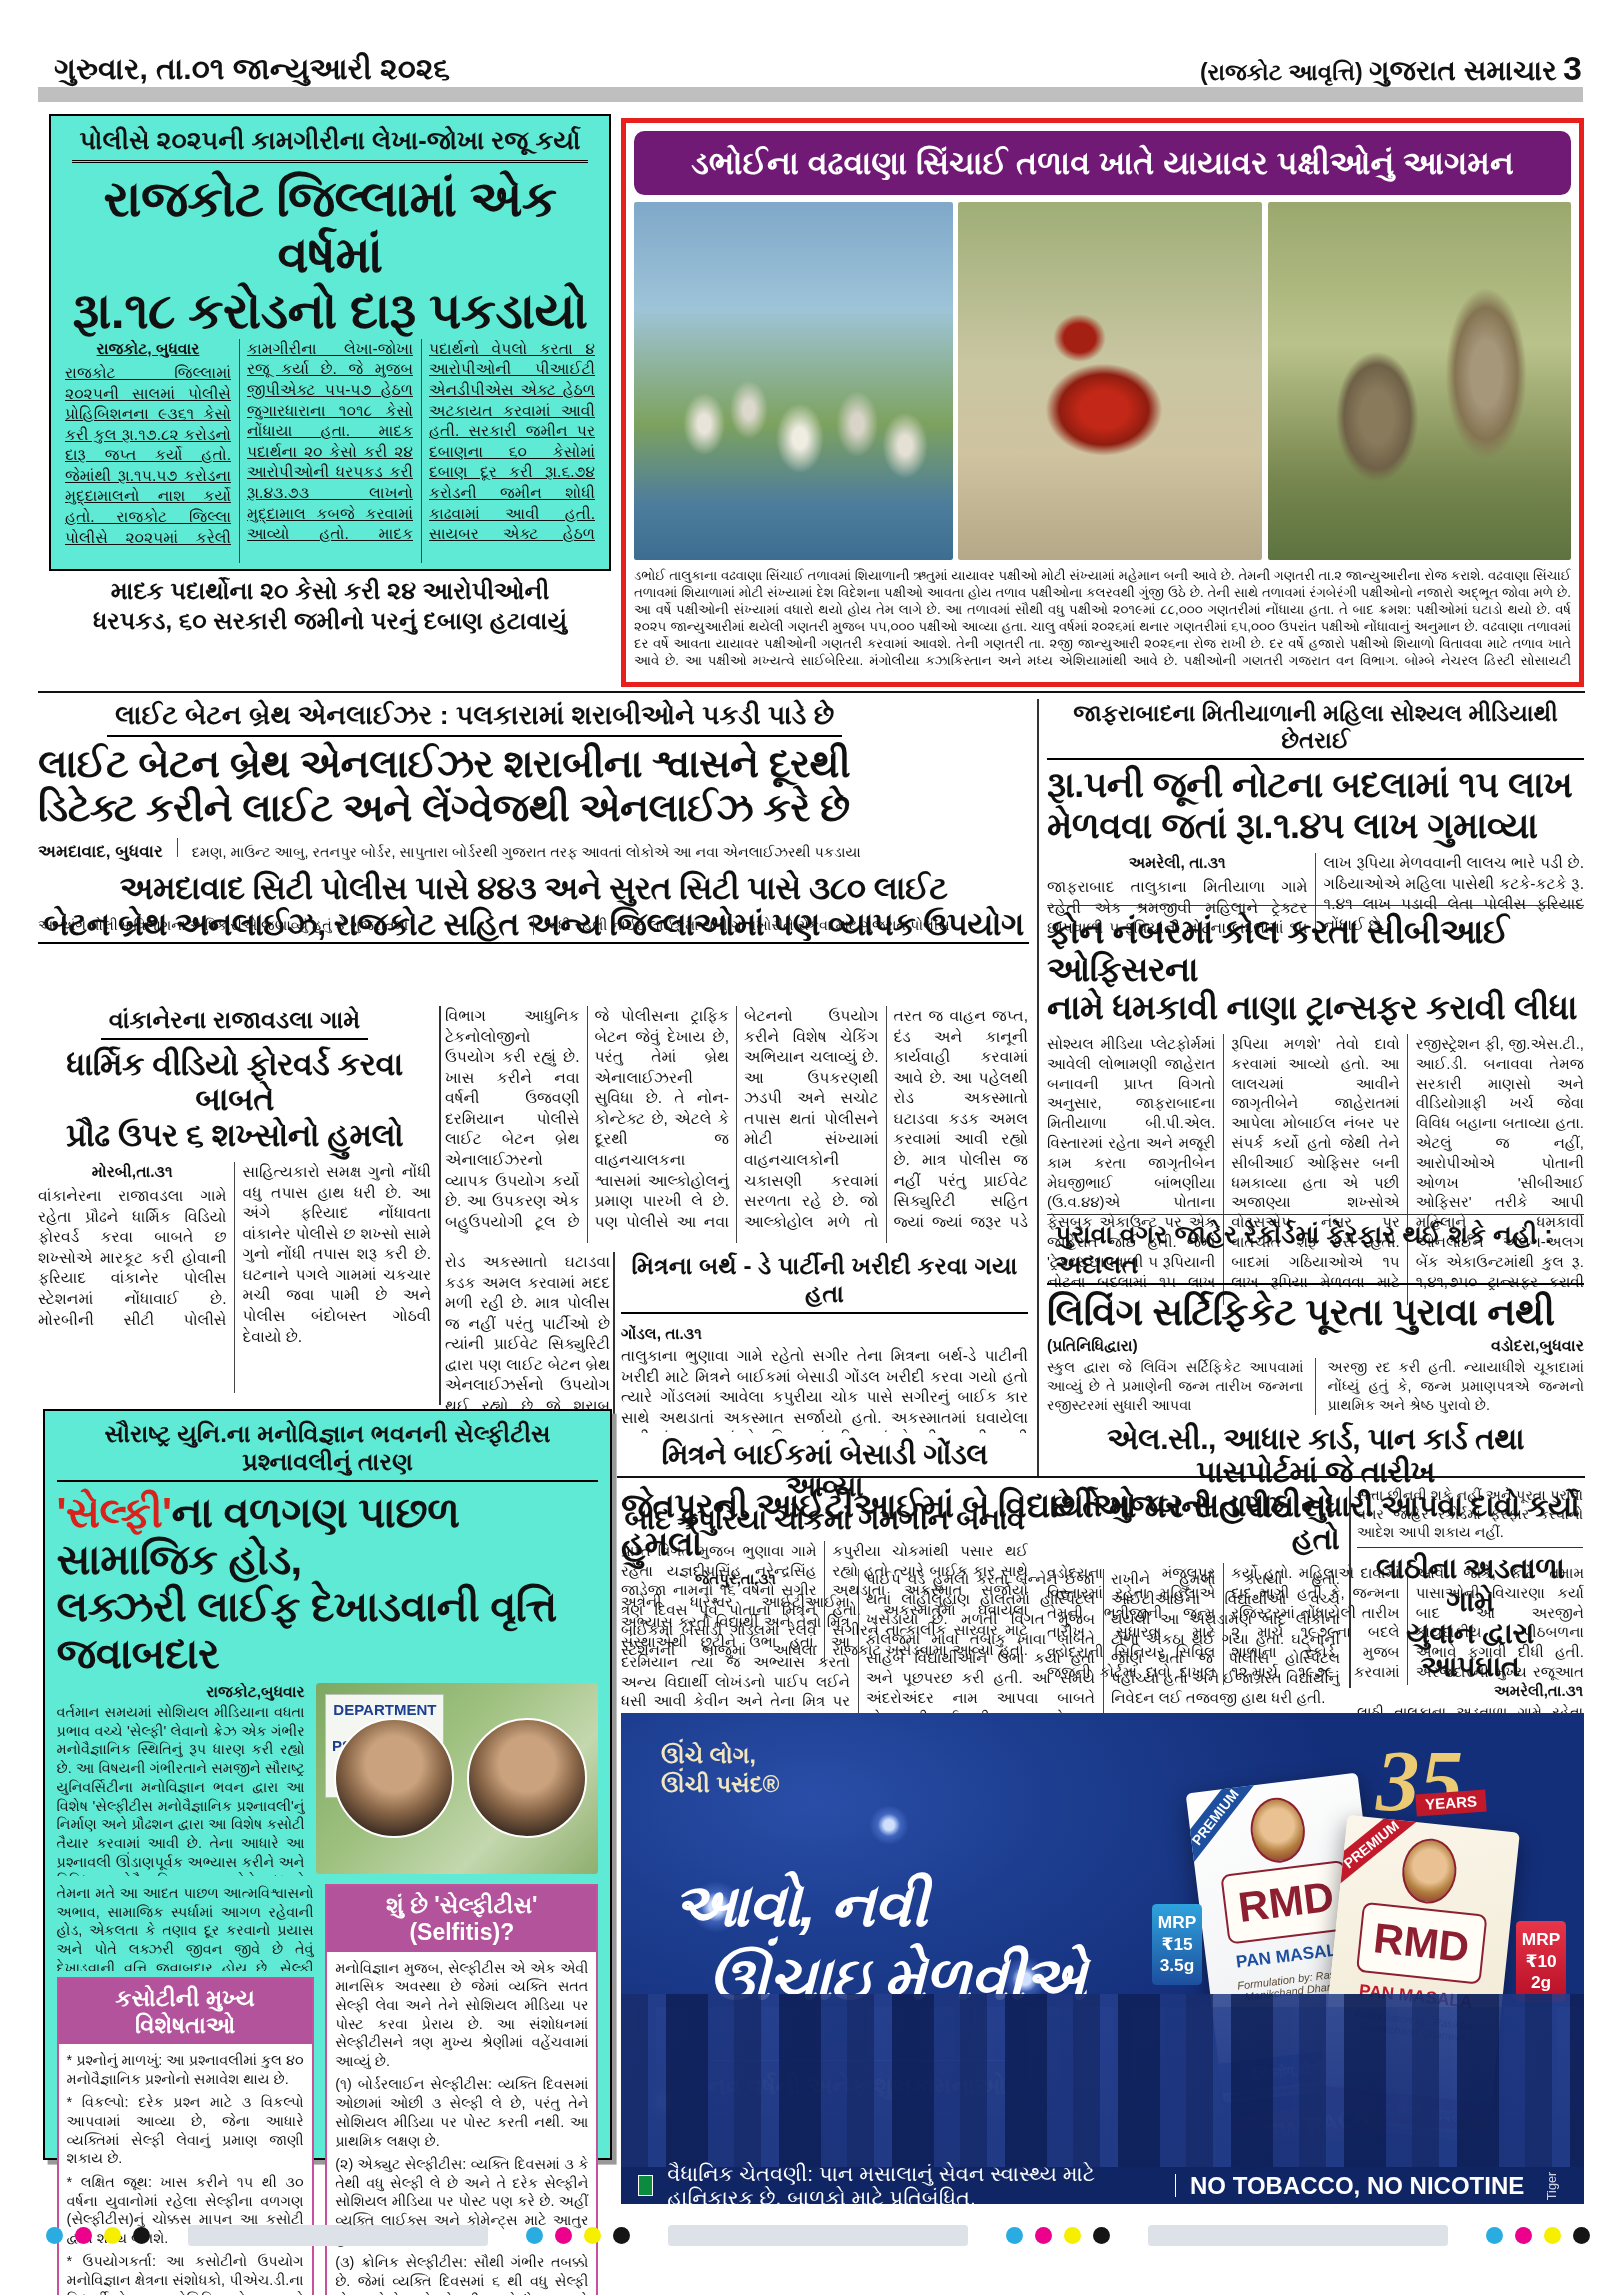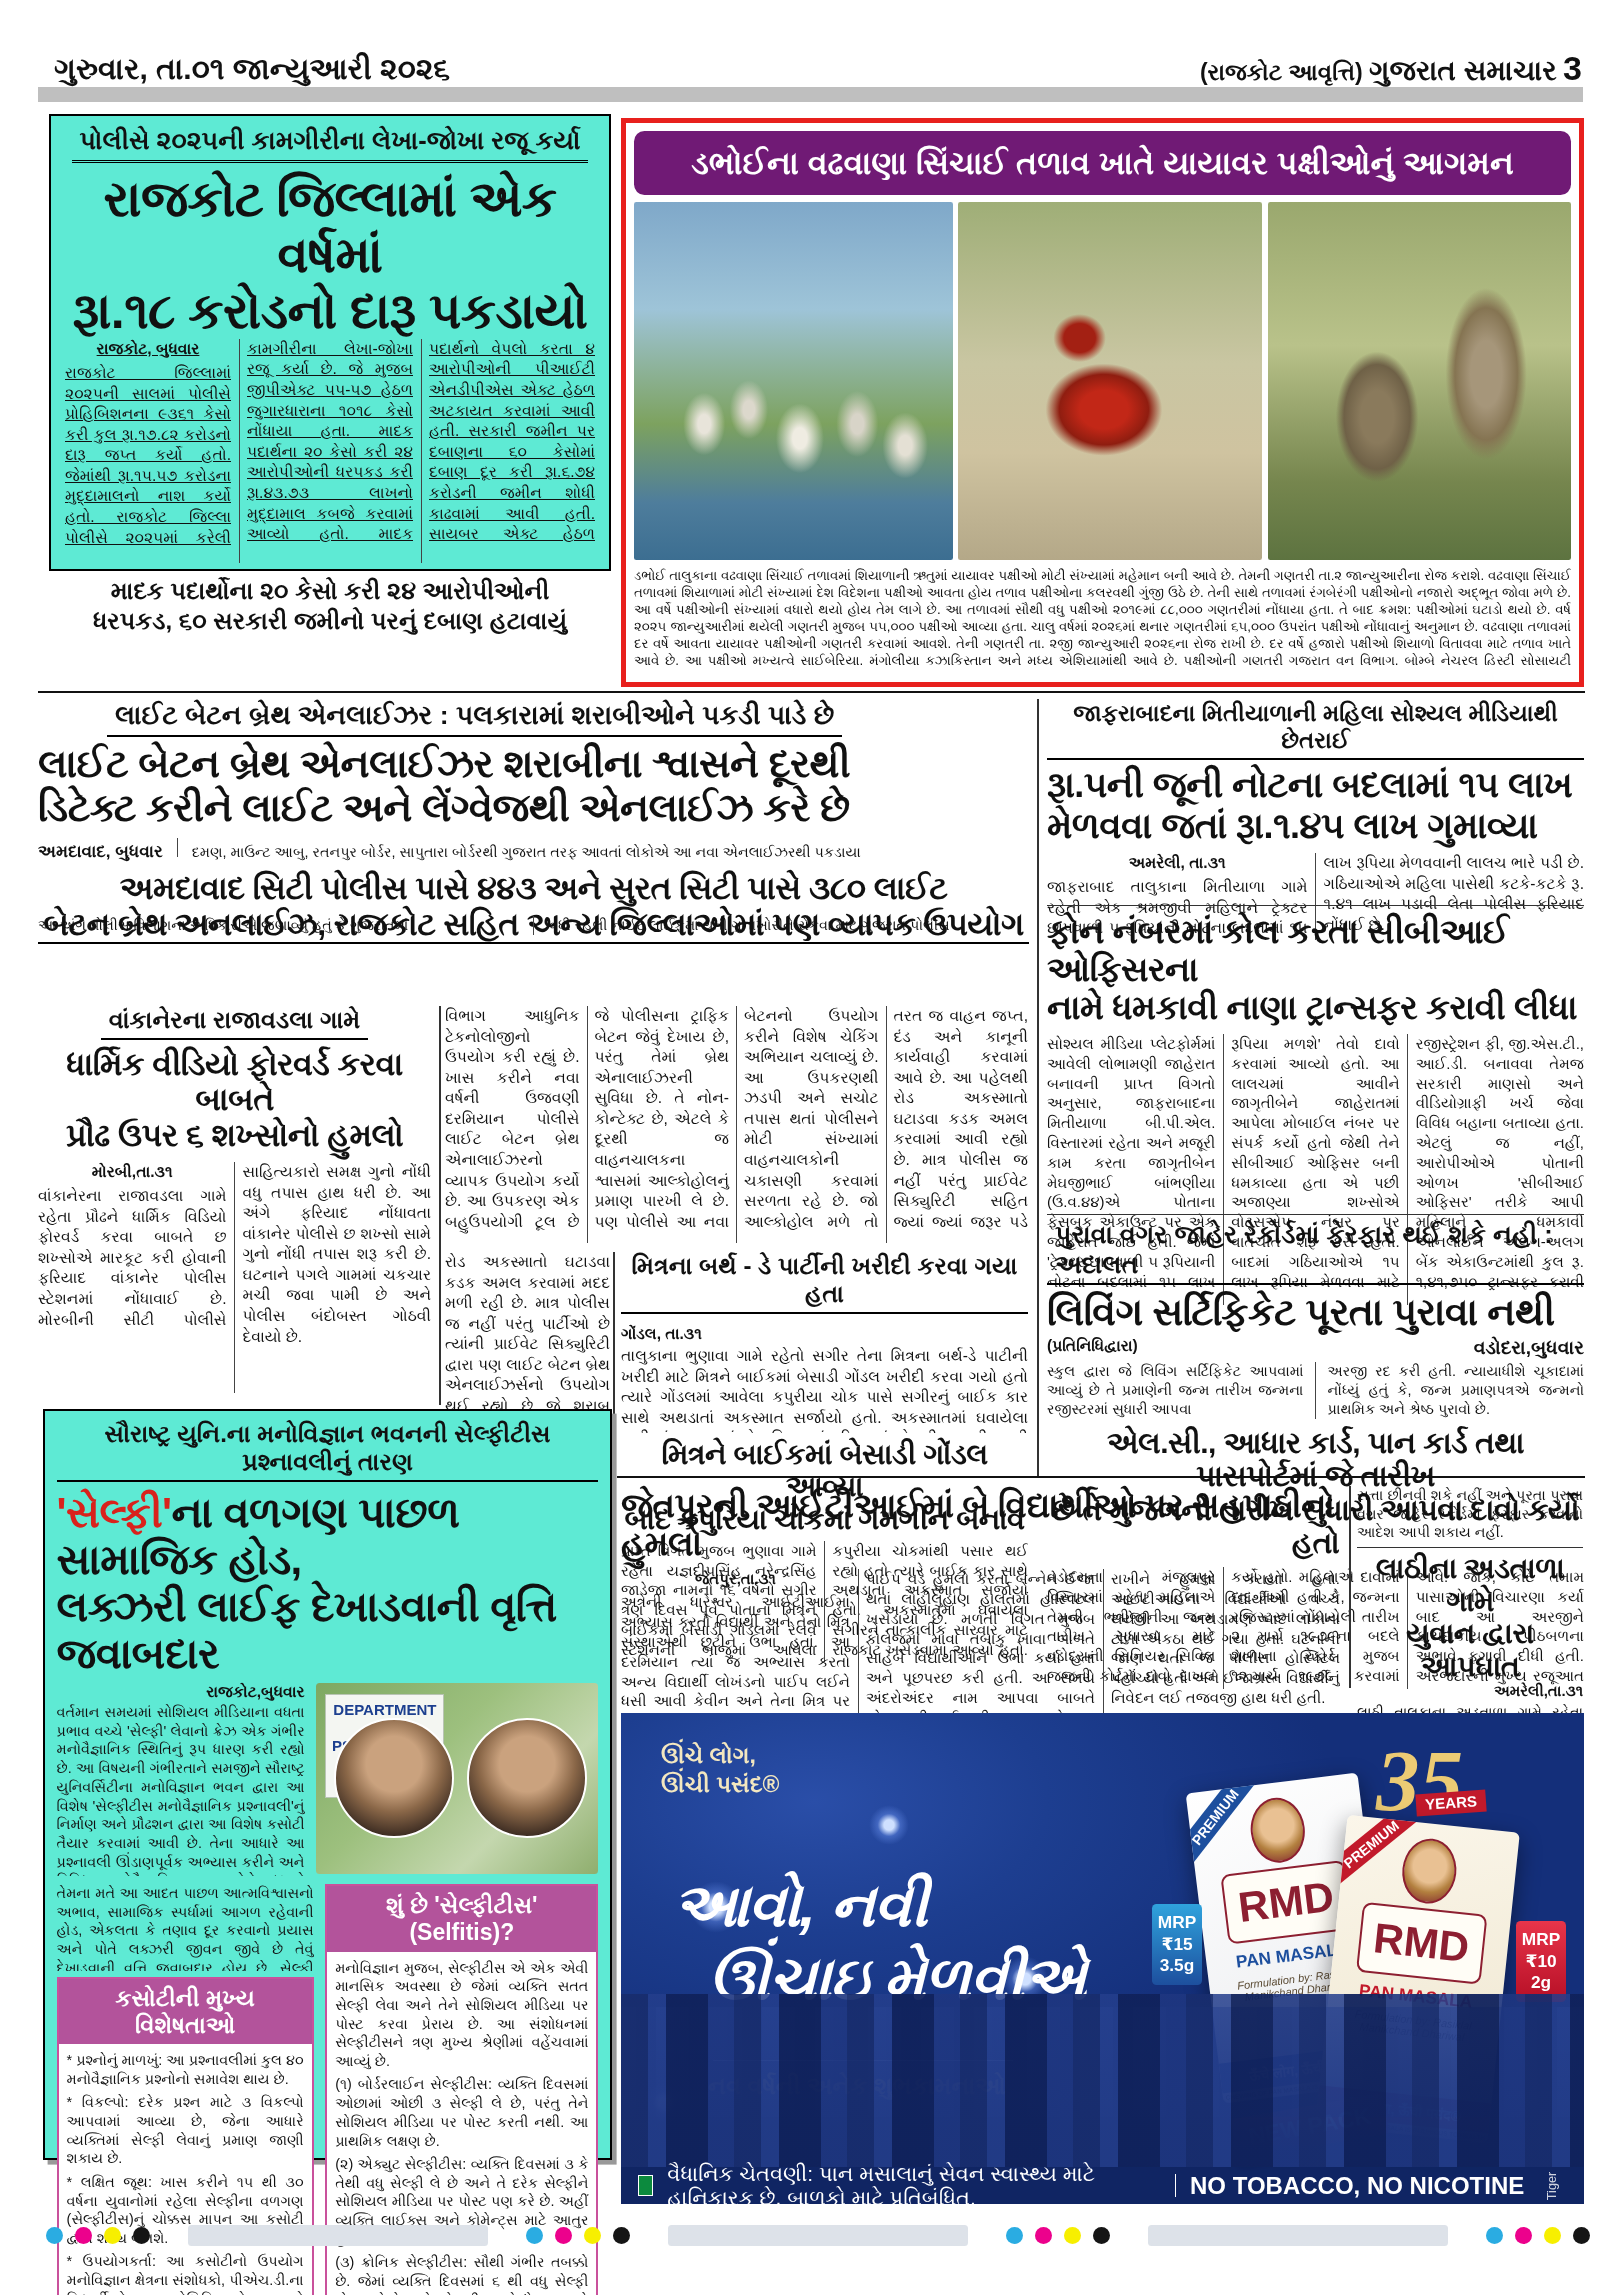--- a/index.html
+++ b/index.html
@@ -177,21 +177,21 @@
     <div class="body cols3 jc" style="margin-top:8px;height:271px;overflow:hidden;font-size:15px;">સોશ્યલ મીડિયા પ્લેટફોર્મમાં આવેલી લોભામણી જાહેરાત બનાવની પ્રાપ્ત વિગતો અનુસાર, જાફરાબાદના મિતીયાળા બી.પી.એલ. વિસ્તારમાં રહેતા અને મજૂરી કામ કરતા જાગૃતીબેન મેઘજીભાઈ બાંભણીયા (ઉ.વ.૪૪)એ પોતાના ફેસબુક એકાઉન્ટ પર એક જાહેરાત જોઈ હતી. જેમાં 'ટ્રેક્ટર છાપવાળી ૫ રૂપિયાની નોટના બદલામાં ૧૫ લાખ રૂપિયા મળશે' તેવો દાવો કરવામાં આવ્યો હતો. આ લાલચમાં આવીને જાગૃતીબેને જાહેરાતમાં આપેલા મોબાઈલ નંબર પર સંપર્ક કર્યો હતો જેથી તેને સીબીઆઈ ઓફિસર બની ધમકાવ્યા હતા એ પછી અજાણ્યા શખ્સોએ વોટ્સએપ નંબર પર વાતચીત શરૂ કરી હતી. બાદમાં ગઠિયાઓએ ૧૫ લાખ રૂપિયા મેળવવા માટે રજીસ્ટ્રેશન ફી, જી.એસ.ટી., આઈ.ડી. બનાવવા તેમજ સરકારી માણસો અને વીડિયોગ્રાફી ખર્ચ જેવા વિવિધ બહાના બતાવ્યા હતા. એટલું જ નહીં, આરોપીઓએ પોતાની ઓળખ 'સીબીઆઈ ઓફિસર' તરીકે આપી મહિલાને ધમકાવી ઓનલાઈન અલગ-અલગ બેંક એકાઉન્ટમાંથી કુલ રૂ. ૧,૪૧,૭૫૦ ટ્રાન્સફર કરાવી લીધા હતા. પૈસા ભર્યા બાદ પણ સામેથી કોઈ રકમ ન મળતા અને સતત પૈસાની માંગણી ચાલુ રહેતા જાગૃતીબેનને છેતરાયાનો અહેસાસ થયો હતો. અંતે તેમણે જાફરાબાદ પોલીસ સ્ટેશનમાં ફરિયાદ નોંધાવી હતી.</div>
   </div>
 
   <div class="abs" style="left:1047px;top:1214px;width:537px;border-top:1.7px solid #333;padding-top:4.6px;">
     <div class="kick kick1" style="font-size:25.4px;margin:0;">પુરાવા વગર જાહેર રેકોર્ડમાં ફેરફાર થઈ શકે નહી : અદાલત</div>
     <div class="hl" style="font-size:38px;margin-top:5.8px;">
       <span style="display:block;">લિવિંગ સર્ટિફિકેટ પૂરતા પુરાવા નથી</span>
     </div>
     <div style="display:flex;justify-content:space-between;margin-top:3.5px;">
       <span class="b" style="font-size:15.6px;">(પ્રતિનિધિદ્વારા)</span>
-      <span class="b" style="font-size:19px;">વડોદરા,બુધવાર</span>
+      <span class="b" style="font-size:16px;">વડોદરા,બુધવાર</span>
     </div>
     <div style="display:flex;gap:11.6px;margin-top:3.5px;">
       <span class="small jc" style="flex:1;">સ્કુલ દ્વારા જે લિવિંગ સર્ટિફિકેટ આપવામાં આવ્યું છે તે પ્રમાણેની જન્મ તારીખ જન્મના રજીસ્ટરમાં સુધારી આપવા</span>
       <span style="border-left:1.2px solid #444;"></span>
       <span class="small jc" style="flex:1;">અરજી રદ કરી હતી. ન્યાયાધીશે ચૂકાદામાં નોંધ્યું હતું કે, જન્મ પ્રમાણપત્રએ જન્મનો પ્રાથમિક અને શ્રેષ્ઠ પુરાવો છે.</span>
     </div>
     <div class="hl ctr" style="font-size:30px;margin-top:7px;">
       <span style="display:block;">એલ.સી., આધાર કાર્ડ, પાન કાર્ડ તથા પાસપોર્ટમાં જે તારીખ</span>
       <span style="display:block;">છે તે મુજબની તારીખ સુધારી આપવા દાવો કર્યો હતો</span>
     </div>

